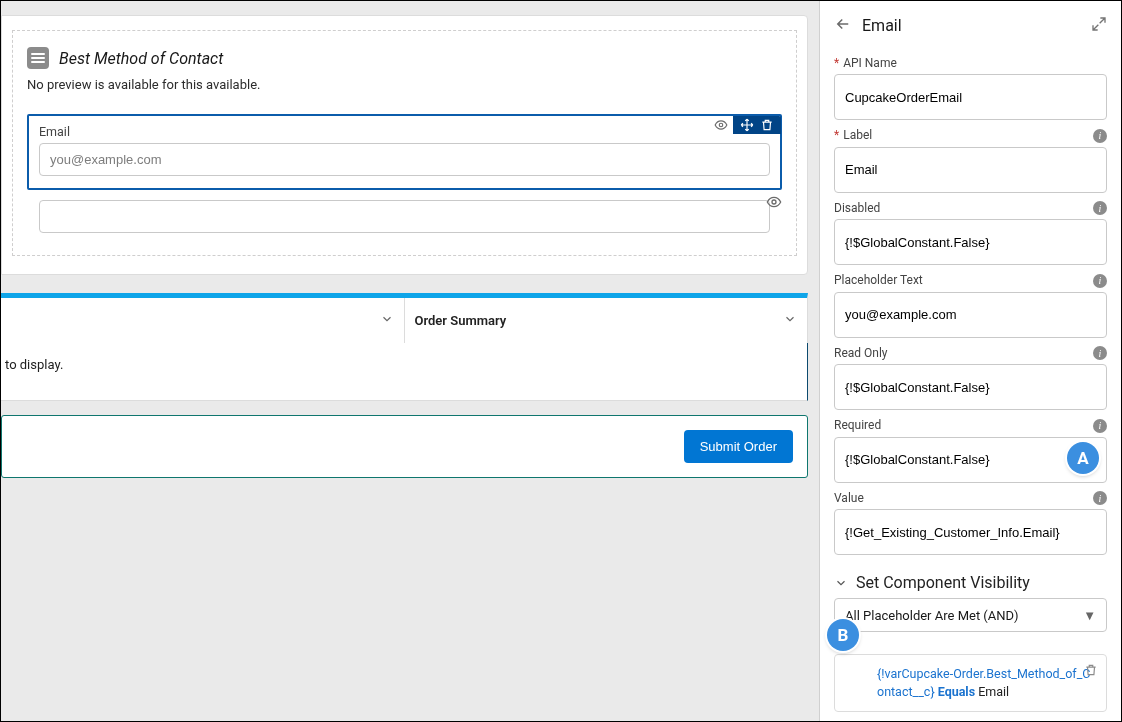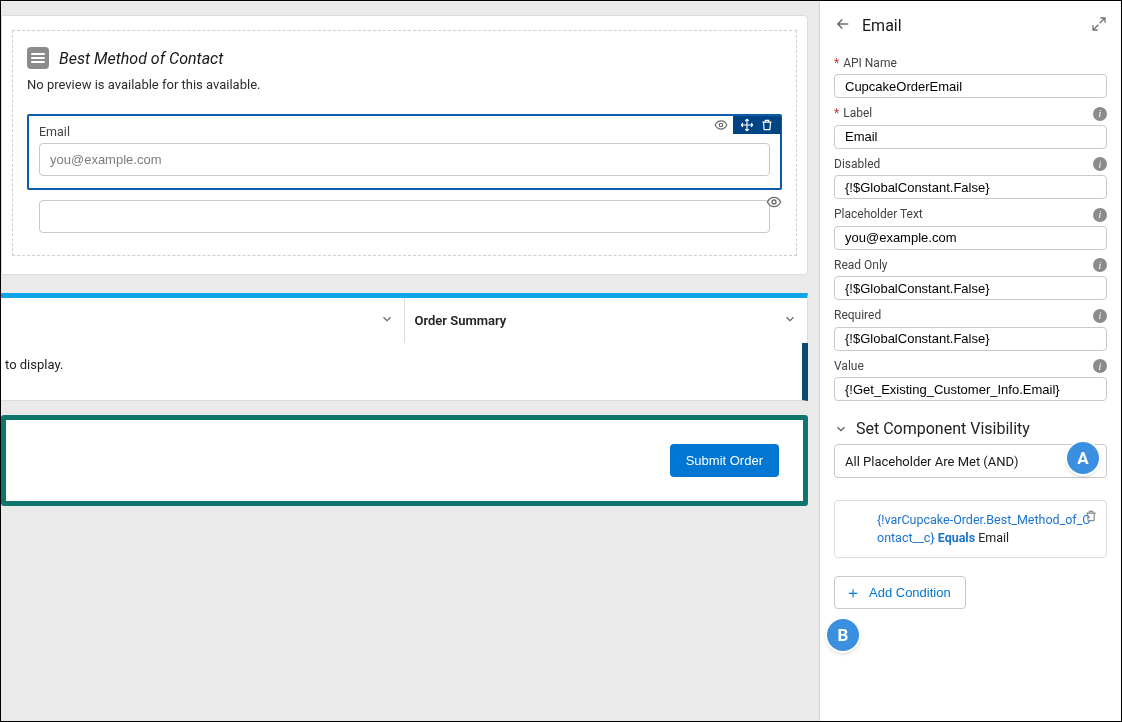--- a/index.html
+++ b/index.html
@@ -38,37 +38,37 @@
   .plain-eye { position:absolute; right:0px; top:4px; color:#6b6b6b; }
 
   .mid-gap { height:18px; }
 
   .component-summary { background:#fff; margin:0 11px 0 0; border-top:5px solid #0ea5e9; border-right:1px solid #dcdcdc; display:flex; }
   .summary-cell { flex:1; padding:14px 10px; border-right:1px solid #dcdcdc; font-size:13px; color:#222; display:flex; justify-content:space-between; align-items:center; }
   .summary-cell:last-child { border-right:none; }
   .summary-label { font-weight:600; }
   .chev { color:#666; }
 
-  .to-display-strip { background:#fff; margin:0 11px 0 0; border-right:6px solid #0c4a6e; border-bottom:1px solid #dcdcdc; padding:14px 0 28px 4px; font-size:13px; color:#222; }
-
-  .footer-bar { background:#fff; margin:14px 11px 0 0; border:5px solid #0f766e; border-radius:3px; padding:24px; display:flex; justify-content:flex-end; }
+  .to-display-strip { background:#fff; margin:0 11px 0 0; border-right:1px solid #0c4a6e; border-bottom:1px solid #dcdcdc; padding:14px 0 28px 4px; font-size:13px; color:#222; }
+
+  .footer-bar { background:#fff; margin:14px 11px 0 0; border:1px solid #0f766e; border-radius:3px; padding:14px; display:flex; justify-content:flex-end; }
   .btn-primary { background:#0176d3; color:#fff; border:none; border-radius:4px; padding:9px 16px; font-size:13px; font-weight:400; cursor:pointer; }
 
   
   .sb-header { display:flex; align-items:center; gap:10px; padding:14px 14px 12px 14px; }
   .sb-header .back { color:#6b6b6b; cursor:pointer; }
   .sb-title { font-size:16px; font-weight:400; flex:1; }
   .sb-expand { color:#747474; cursor:pointer; }
 
   .sb-body { padding:0 14px 12px 14px; overflow:auto; }
   .sb-field { margin-top:8px; position:relative; }
   .sb-label { font-size:12px; color:#444; display:flex; align-items:center; gap:4px; }
   .sb-label .req { color:#c23934; }
   .sb-label .info { margin-left:auto; color:#979797; }
-  .sb-input { width:100%; height:24px; border:1px solid #c9c9c9; border-radius:4px; padding:0 10px; font-size:13px; margin-top:4px; background:#fff; }
+  .sb-input { width:100%; height:46px; border:1px solid #c9c9c9; border-radius:4px; padding:0 10px; font-size:13px; margin-top:4px; background:#fff; }
 
   .sb-section-hd { display:flex; align-items:center; gap:8px; margin-top:18px; font-size:16px; font-weight:400; color:#222; }
   .sb-section-hd svg { width:14px; height:14px; color:#555; }
 
   .sb-sublabel { margin-top:10px; font-size:12.5px; color:#333; }
   .sb-select { width:100%; height:34px; border:1px solid #c9c9c9; border-radius:4px; padding:0 10px; font-size:13px; margin-top:6px; background:#fff; display:flex; align-items:center; justify-content:space-between; cursor:pointer; }
 
   .cond-card { border:1px solid #dcdcdc; border-radius:4px; margin-top:22px; padding:10px 10px 10px 42px; position:relative; font-size:12.5px; color:#1b73cf; line-height:1.45; word-break:break-all; }
   .cond-card .trash { position:absolute; right:8px; top:8px; color:#8b8b8b; cursor:pointer; }
   .cond-equals { font-weight:700; }

